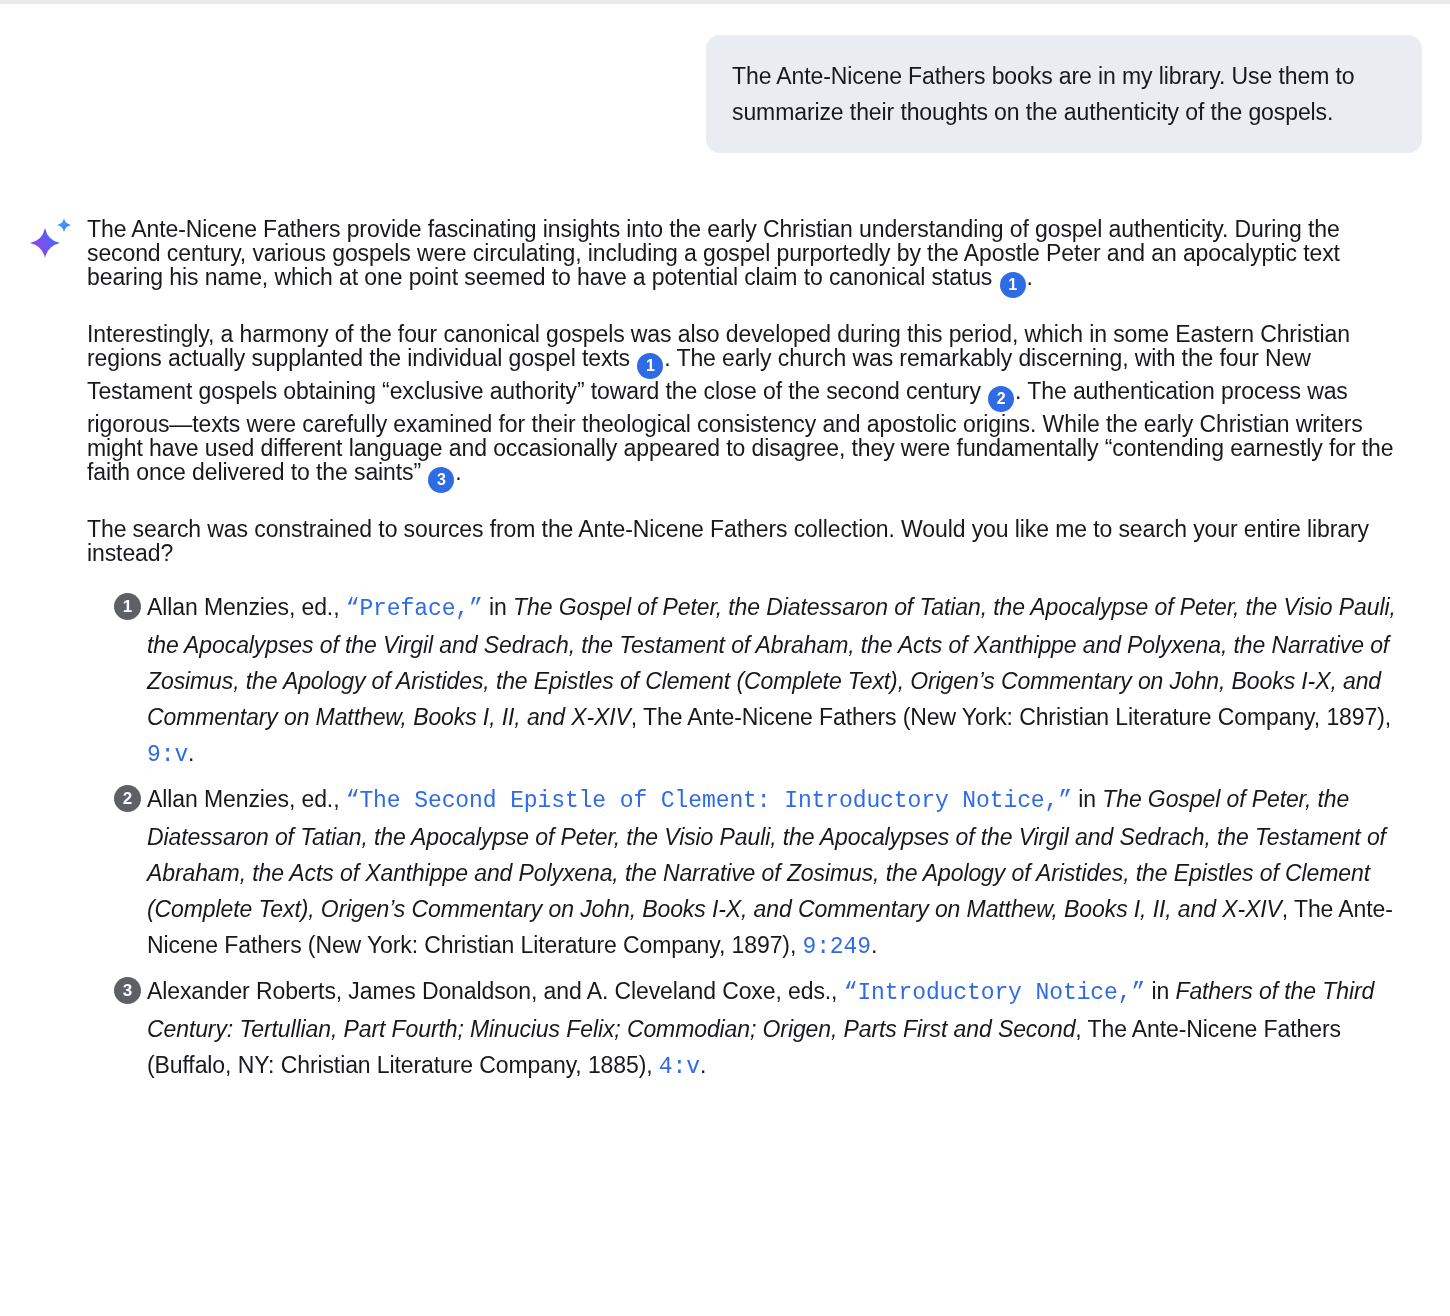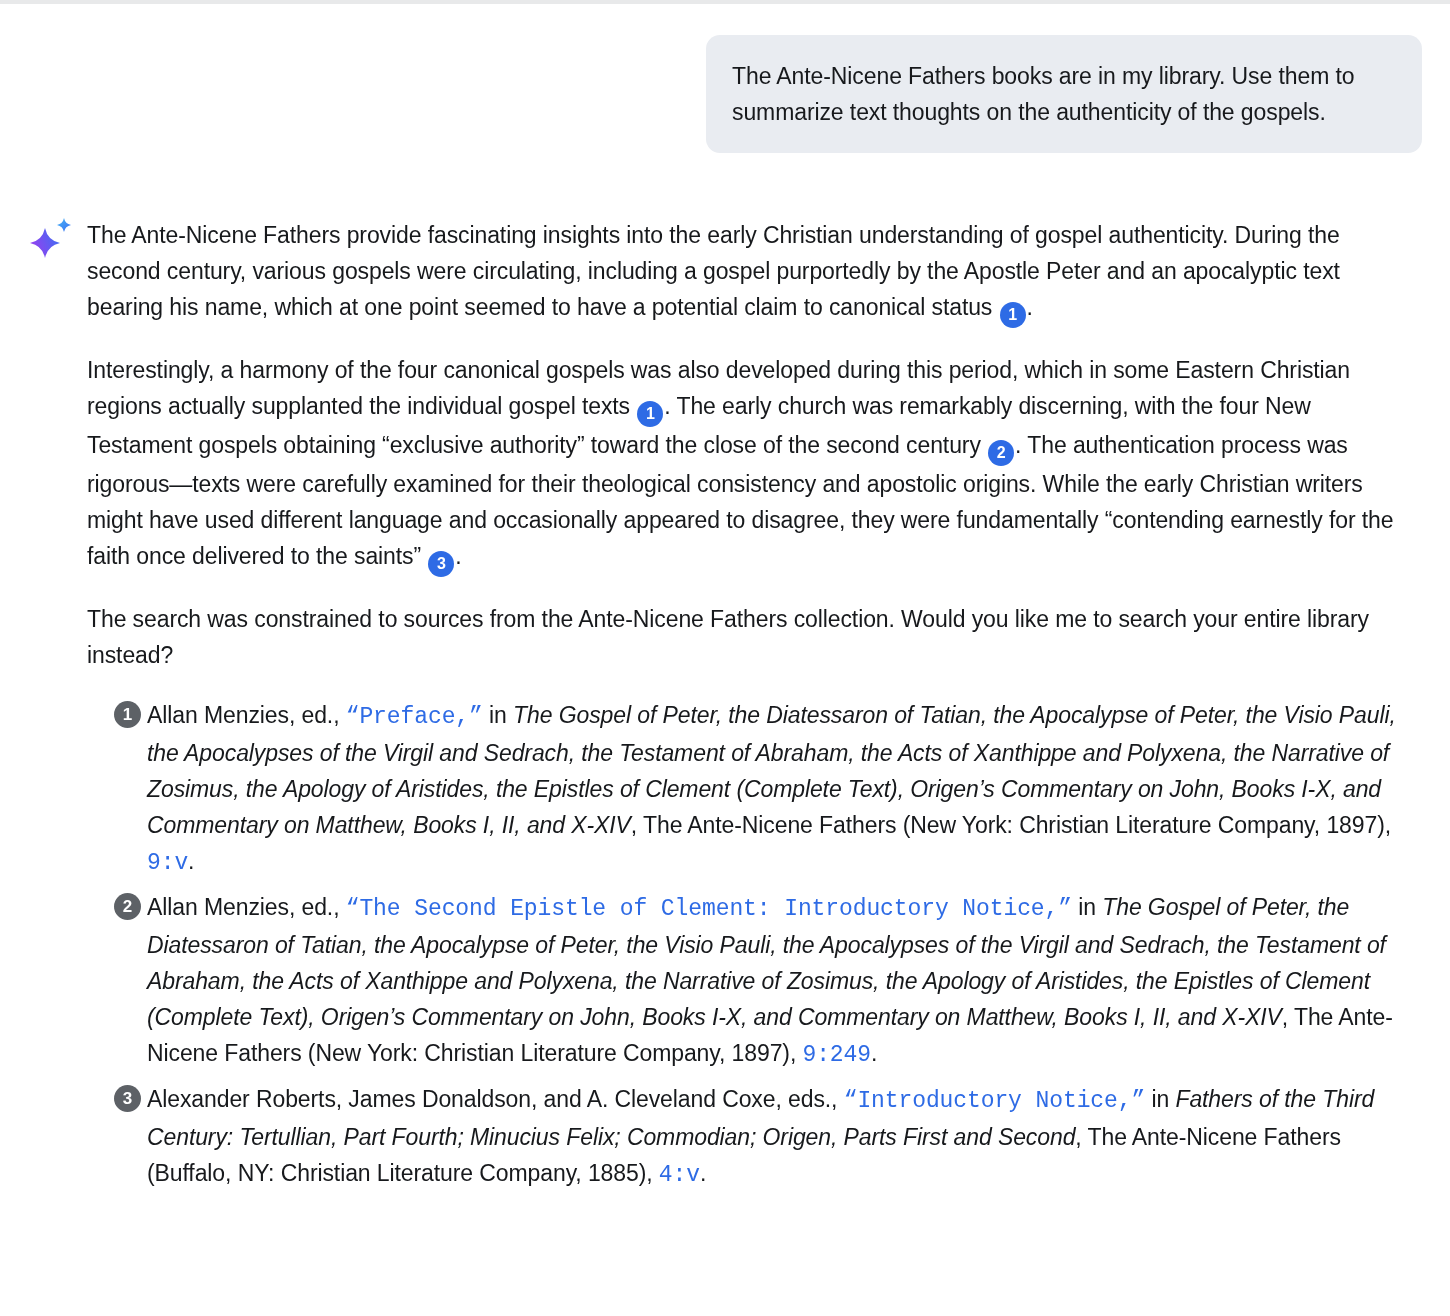--- a/index.html
+++ b/index.html
@@ -48,21 +48,21 @@
     width: 42px;
     padding-top: 1px;
   }
   .assistant-content {
     flex: 1;
     min-width: 0;
   }
   p.msg {
     margin: 0 0 24px 0;
     font-size: 23px;
-    line-height: 36px;
+    line-height: 24px;
     letter-spacing: -0.1px;
   }
   p.msg:last-of-type { margin-bottom: 0; }
   .cite-badge {
     display: inline-flex;
     align-items: center;
     justify-content: center;
     width: 26px;
     height: 26px;
     border-radius: 50%;
@@ -113,21 +113,21 @@
   }
   .footnote em { font-style: italic; }
 </style>
 </head>
 <body>
 
 <div class="page">
   <div class="top-divider"></div>
 
   <div class="user-row">
-    <div class="user-bubble">The Ante-Nicene Fathers books are in my library. Use them to summarize text thoughts on the authenticity of the gospels.</div>
+    <div class="user-bubble">The Ante-Nicene Fathers books are in my library. Use them to summarize their thoughts on the authenticity of the gospels.</div>
   </div>
 
   <div class="assistant-row">
     <div class="assistant-icon">
       <svg width="42" height="41" viewBox="0 0 42 41" aria-hidden="true">
         <defs>
           <linearGradient id="sparkle-main" x1="0" y1="0.7" x2="1" y2="0.3">
             <stop offset="0" stop-color="#9b3df0"></stop>
             <stop offset="1" stop-color="#3e6ef2"></stop>
           </linearGradient>

